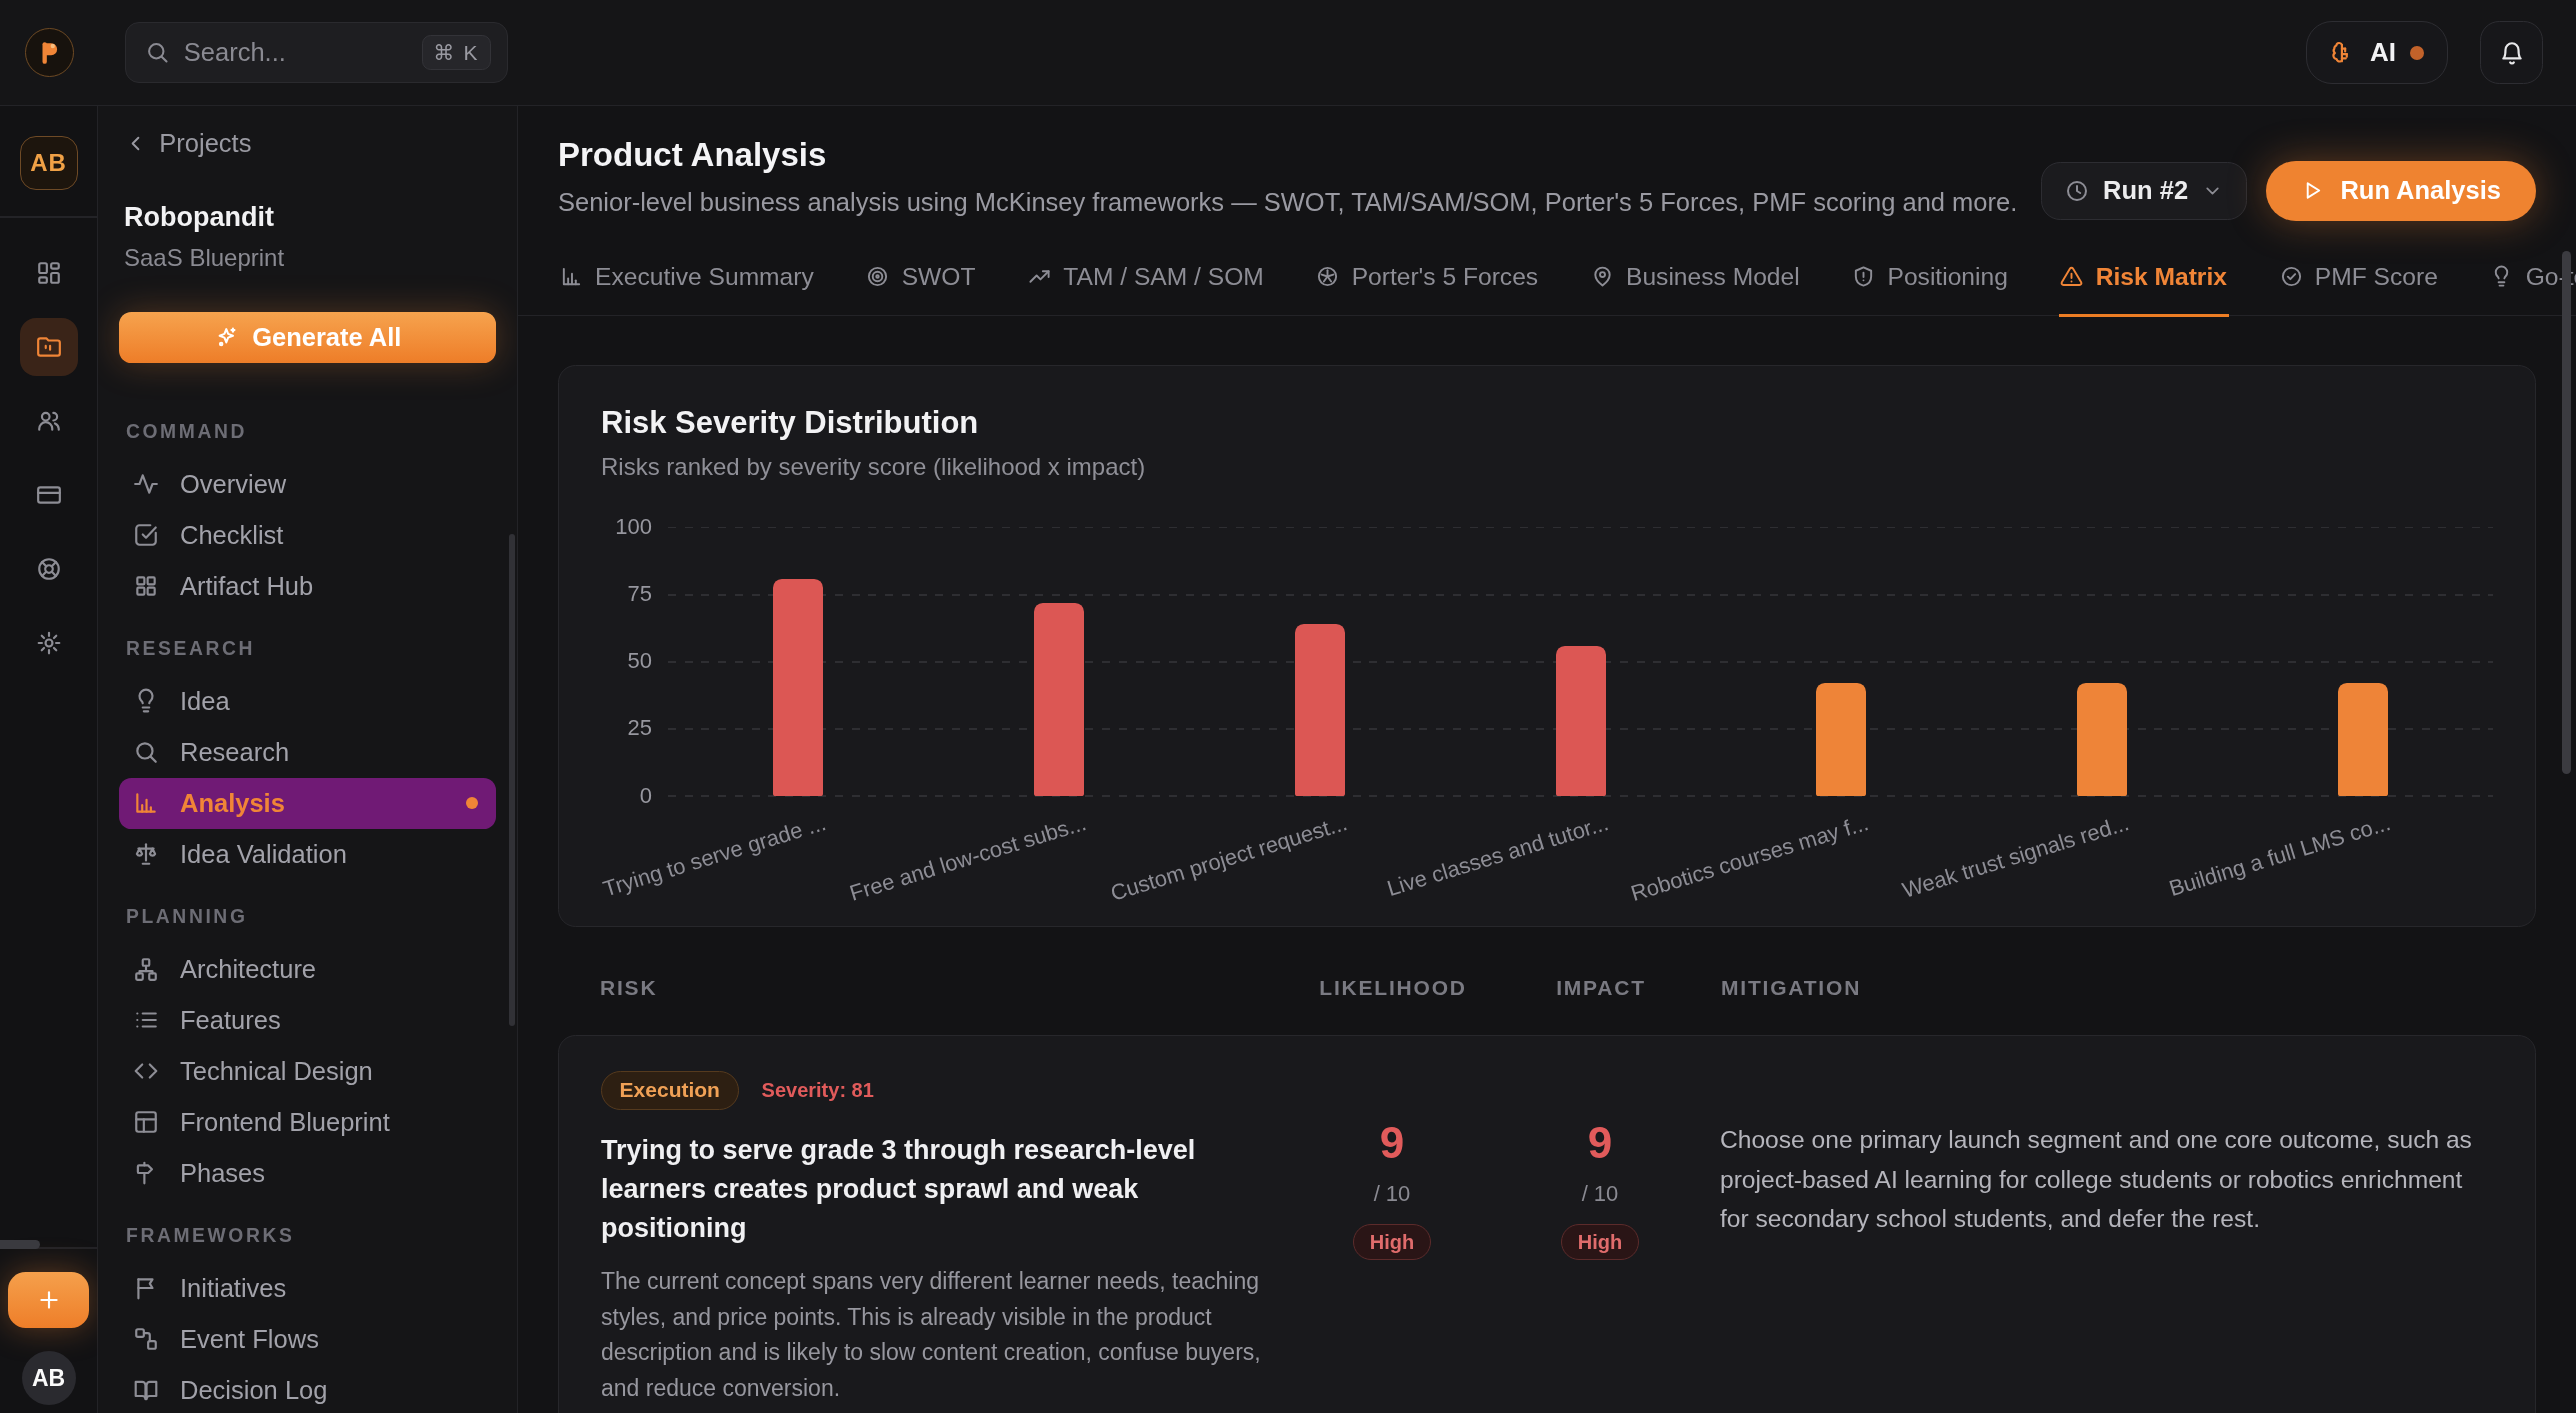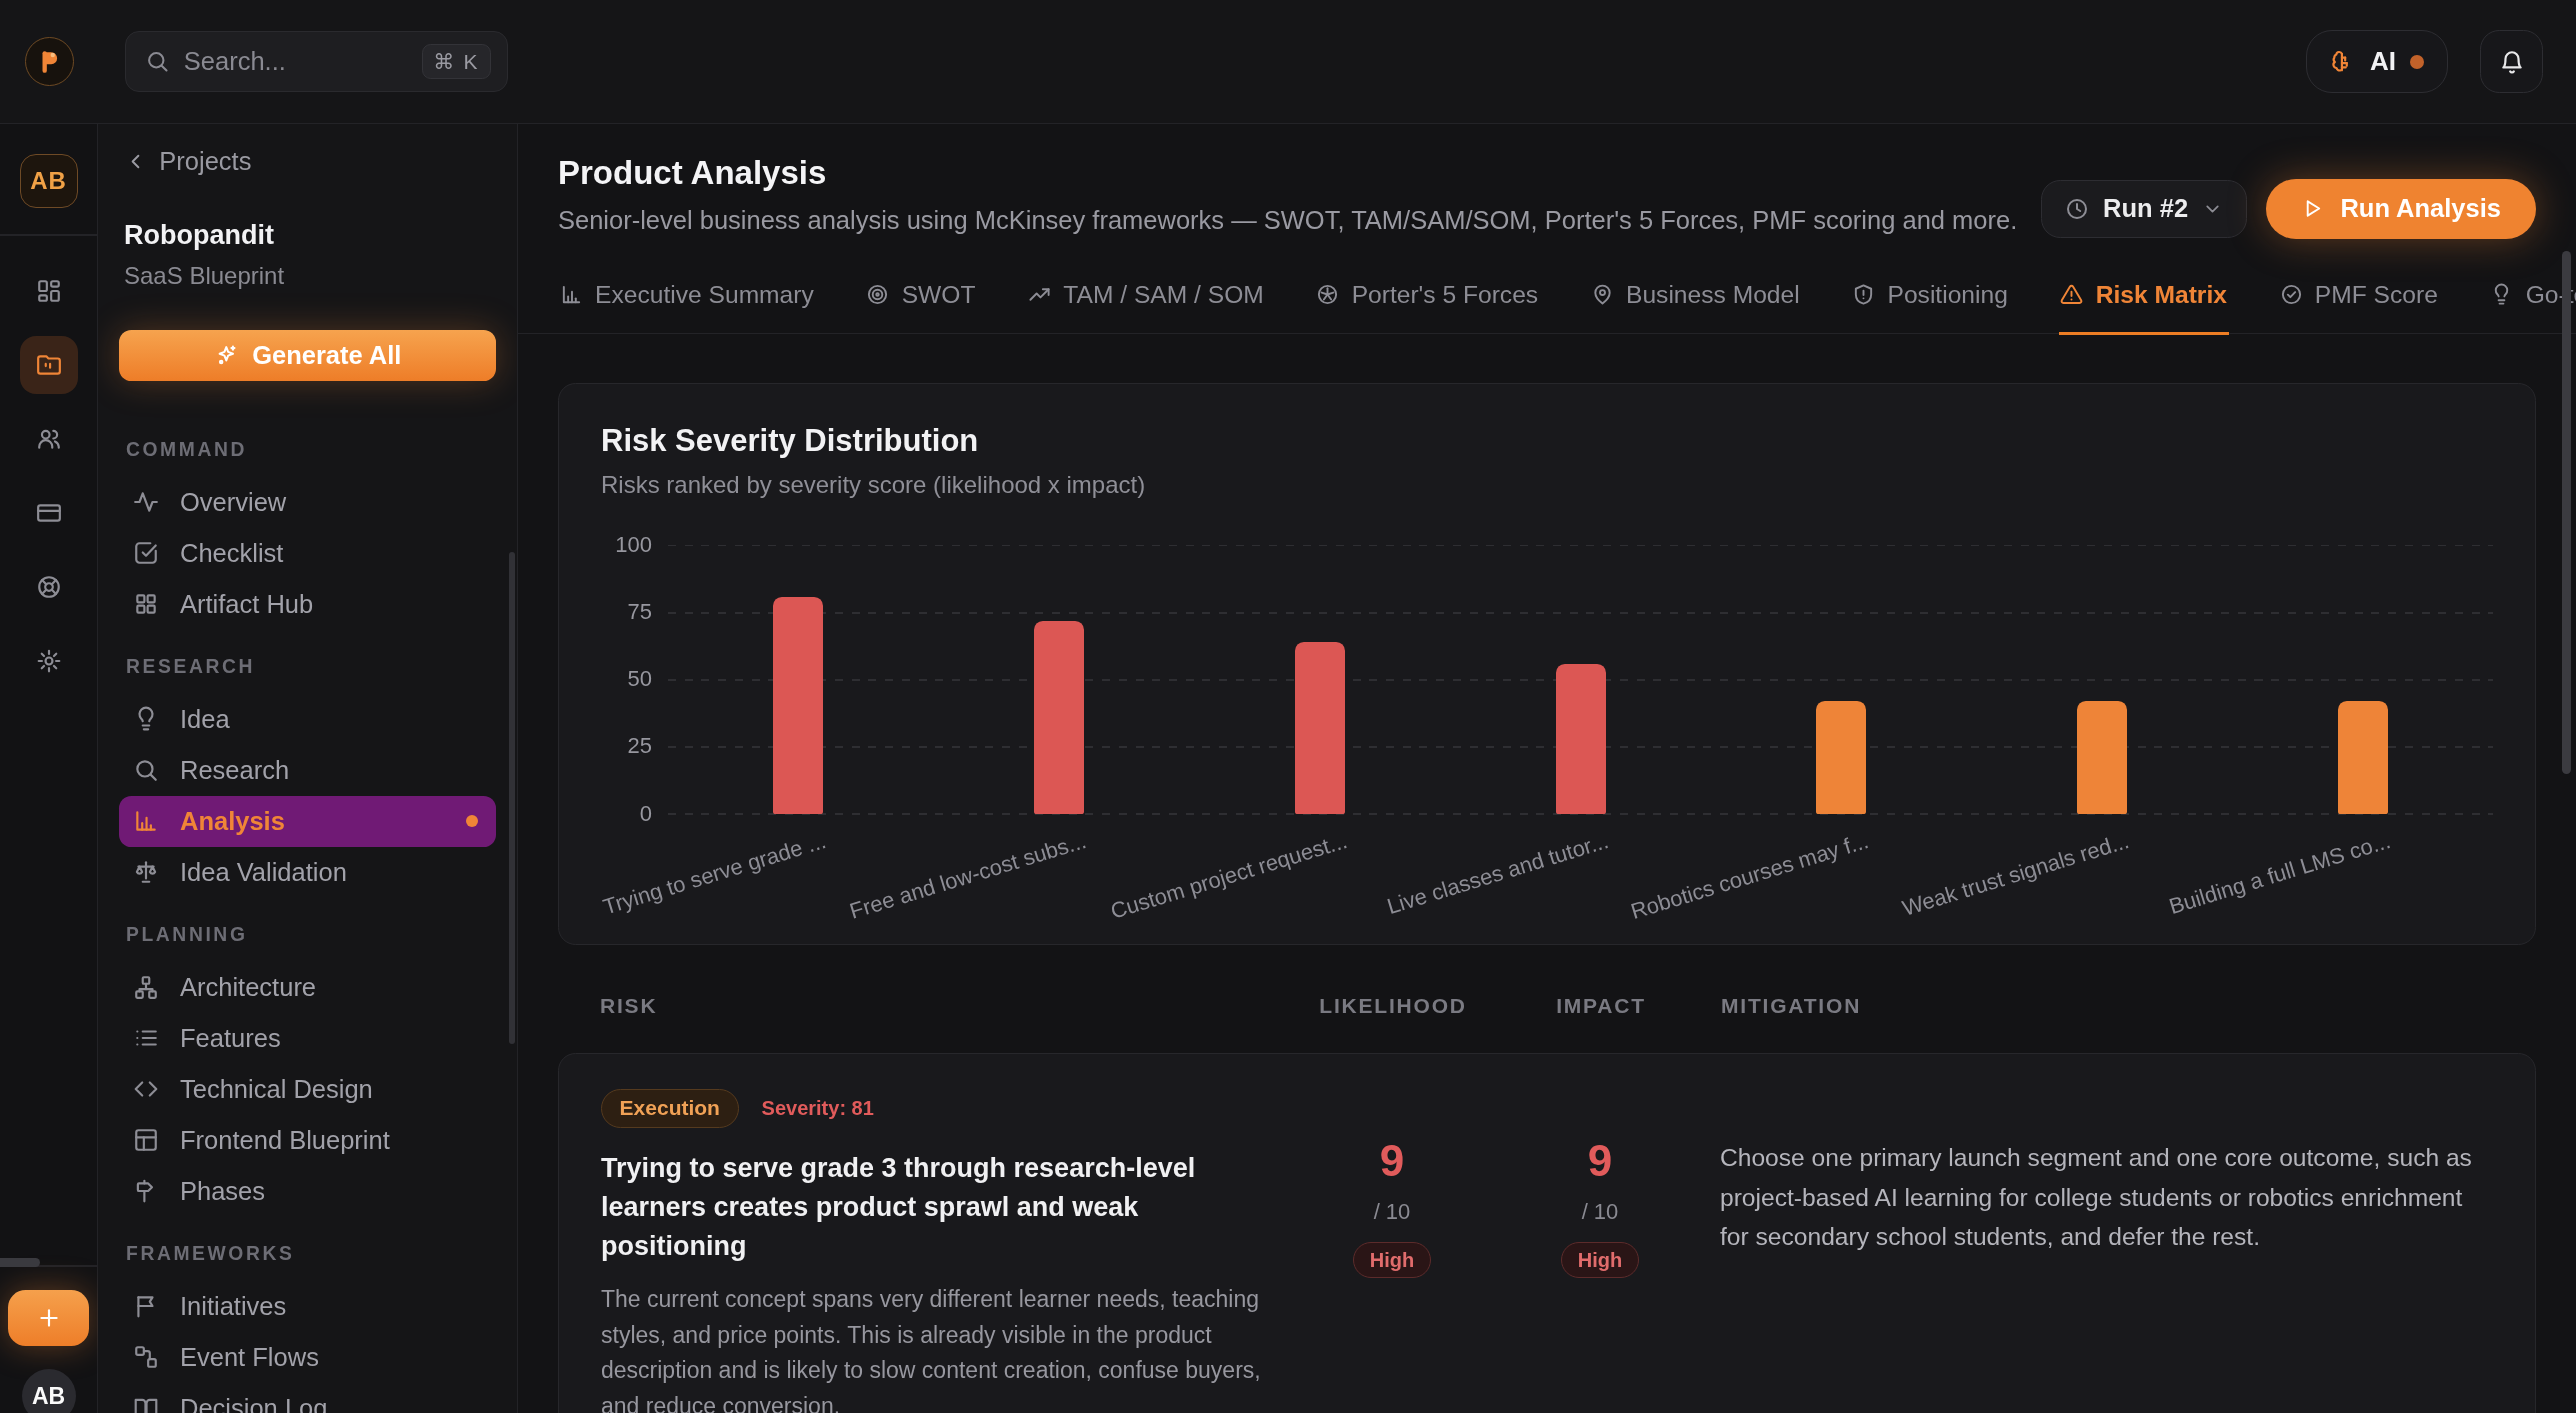--- a/index.html
+++ b/index.html
@@ -7,21 +7,21 @@
   body {
     background: #111113;
     font-family: "Liberation Sans", "DejaVu Sans", sans-serif;
     color: #ececee;
     position: relative;
   }
   .svgi { width:26px; height:26px; stroke:currentColor; fill:none; stroke-width:2; stroke-linecap:round; stroke-linejoin:round; }
 
   
   .topbar {
-    height:124px; display:flex; align-items:center; background:#151517;
+    height:106px; display:flex; align-items:center; background:#151517;
     border-bottom:1.8px solid #232327; padding:0 33px 0 24.6px; gap:32px;
   }
   .logo-circle {
     width:49px; height:49px; border-radius:50%; border:1.8px solid #6e4categorie;
     border:1.8px solid #6e4a24; display:flex; align-items:center; justify-content:center; background:#17120d;
   }
   .search-box {
     margin-left:19.3px; width:383px; height:61px; background:#1e1e21; border:1.8px solid #2a2a2e;
     border-radius:14px; display:flex; align-items:center; padding:0 16px 0 19.3px; gap:14px; color:#8a8a92;
   }

